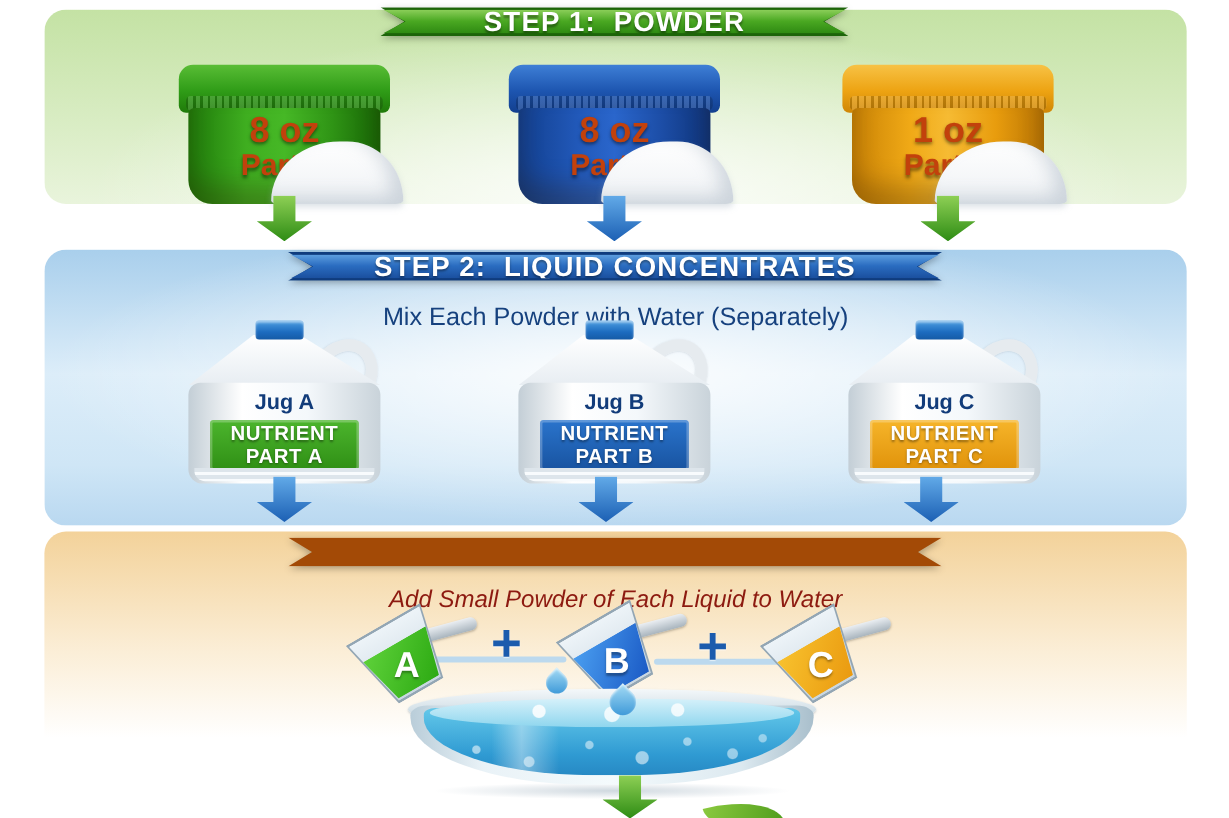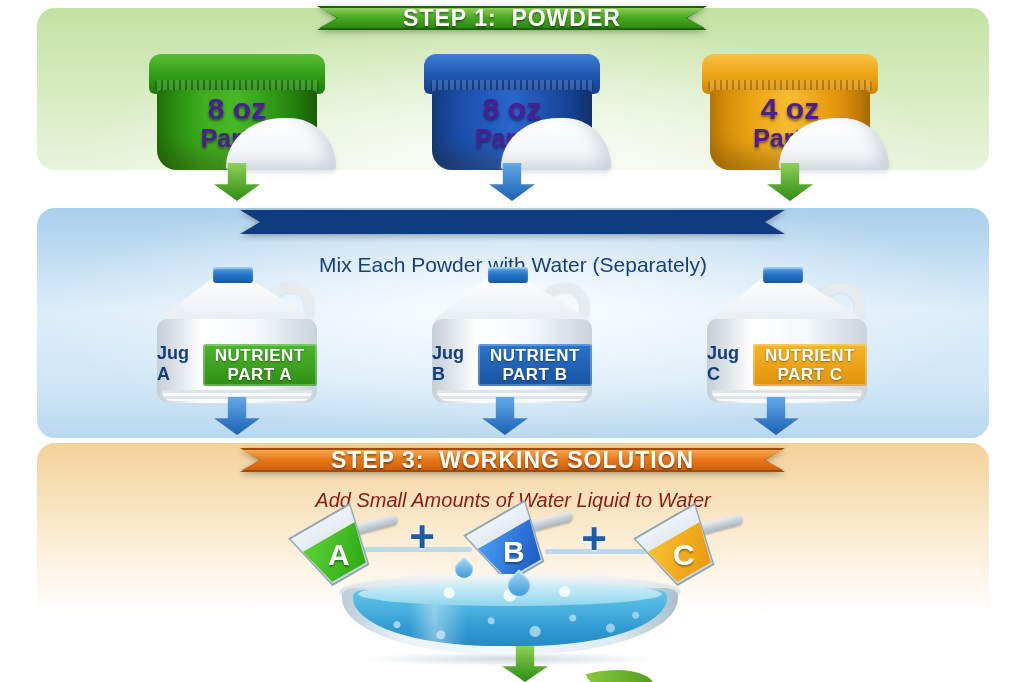--- a/index.html
+++ b/index.html
@@ -53,21 +53,21 @@
     border-radius:4px;
     background:repeating-linear-gradient(90deg,rgba(0,0,0,.18) 0 2px,rgba(255,255,255,.14) 2px 6px);}
   .tub-body{position:absolute;left:8px;right:8px;top:36px;bottom:0;
     border-radius:5px 5px 20px 20px;box-shadow:inset 0 -16px 20px rgba(45,25,0,.28);}
   .tub.green .tub-lid{background:linear-gradient(180deg,#59bd35,#2f9c17 55%,#1f7a09);}
   .tub.green .tub-body{background:linear-gradient(90deg,#1f7a0a,#3fae20 30%,#46b826 50%,#2f9415 75%,#176405);}
   .tub.blue .tub-lid{background:linear-gradient(180deg,#3e7fd6,#1d55b0 55%,#123f8e);}
   .tub.blue .tub-body{background:linear-gradient(90deg,#123f8e,#2158b8 30%,#2a66cc 50%,#1c4da6 75%,#0e3378);}
   .tub.orange .tub-lid{background:linear-gradient(180deg,#f7c245,#eda312 55%,#cf8606);}
   .tub.orange .tub-body{background:linear-gradient(90deg,#c98205,#f0a916 30%,#f6bb33 50%,#e89c0d 75%,#b87404);}
-  .tub-text{position:absolute;left:0;right:0;top:39px;text-align:center;color:#4c1d95;
+  .tub-text{position:absolute;left:0;right:0;top:39px;text-align:center;color:#c2410c;
     font-weight:bold;text-shadow:0 2px 3px rgba(0,0,0,.5);line-height:1.05;}
   .tub-size{font-size:30px;display:block;}
   .tub-part{font-size:25px;display:block;}
   .powder{position:absolute;width:110px;height:52px;
     background:linear-gradient(180deg,#ffffff,#eef1f4);
     border-radius:55% 45% 6% 6% / 100% 100% 6% 6%;
     box-shadow:inset -10px -6px 14px rgba(165,178,190,.45),0 3px 5px rgba(160,175,188,.35);}
   
   .jug{position:absolute;top:267px;width:160px;height:136px;}
   .jug-cap{position:absolute;left:56px;top:0;width:40px;height:16px;border-radius:3px;
@@ -75,21 +75,21 @@
     box-shadow:inset 0 2px 2px rgba(255,255,255,.5);z-index:3;}
   .jug-handle{position:absolute;right:4px;top:14px;width:34px;height:44px;
     border:10px solid #e6ebef;border-radius:50%;transform:rotate(36deg);
     box-shadow:0 1px 2px rgba(120,135,150,.4), inset 0 0 2px rgba(120,135,150,.4);z-index:1;}
   .jug-shoulder{position:absolute;left:0;right:0;top:12px;height:42px;z-index:2;
     background:linear-gradient(180deg,#ffffff,#e7edf2);
     clip-path:polygon(34% 0,58% 0,100% 100%,0 100%);}
   .jug-body{position:absolute;left:0;right:0;top:52px;bottom:0;z-index:2;
     border-radius:10px 10px 12px 12px;
     background:linear-gradient(90deg,#c3ced6,#ffffff 28%,#f4f8fb 62%,#c9d3da);
-    display:flex;align-items:center;padding-top:4px;box-sizing:border-box;}
+    display:flex;flex-direction:column;align-items:center;padding-top:4px;box-sizing:border-box;}
   .jug-body::after{content:"";position:absolute;left:5px;right:5px;bottom:2px;height:11px;
     border-radius:0 0 9px 9px;
     background:repeating-linear-gradient(180deg,#dde5eb 0 3px,#f8fbfd 3px 6px);}
   .jug-name{font-weight:bold;font-size:18px;color:#123c7a;margin-top:2px;}
   .jug-band{margin-top:4px;width:124px;height:42px;border-radius:3px;
     display:flex;flex-direction:column;align-items:center;justify-content:center;
     color:#fff;font-weight:bold;font-size:17px;line-height:1.12;letter-spacing:.5px;
     text-shadow:0 1px 2px rgba(0,0,0,.4);box-shadow:inset 0 0 0 2px rgba(255,255,255,.25);}
   .jug.a .jug-band{background:linear-gradient(180deg,#4cb52d,#2f8f15);}
   .jug.b .jug-band{background:linear-gradient(180deg,#2a74cc,#1853a0);}
@@ -180,37 +180,38 @@
     <div class="tub-text">
       <span class="tub-size">8 oz</span>
       <span class="tub-part">Part B</span>
     </div>
   </div>
 
   <div class="tub orange" style="left:702px;">
     <div class="tub-lid"></div>
     <div class="tub-body"></div>
     <div class="tub-text">
-      <span class="tub-size">4 oz</span>
+      <span class="tub-size">1 oz</span>
       <span class="tub-part">Part C</span>
     </div>
   </div>
 
   <div class="powder" style="left:226px;top:118px;"></div>
   <div class="powder" style="left:501px;top:118px;"></div>
   <div class="powder" style="left:779px;top:118px;"></div>
 
   <div class="arr green z6" style="left:214px;top:163px;"></div>
   <div class="arr blue z6" style="left:489px;top:163px;"></div>
   <div class="arr green z6" style="left:767px;top:163px;"></div>
 
   <div id="panel2" class="panel"></div>
 
   <div id="ribbon2" class="ribbon">
     <div class="rb-outer"></div>
+    <div class="rb-inner">STEP 2:  LIQUID CONCENTRATES</div>
   </div>
 
   <div id="subtitle2" class="subtitle">Mix Each Powder with Water (Separately)</div>
 
   <div class="jug a" style="left:157px;">
     <div class="jug-handle"></div>
     <div class="jug-cap"></div>
     <div class="jug-shoulder"></div>
     <div class="jug-body">
       <div class="jug-name">Jug A</div>
@@ -248,24 +249,23 @@
   </div>
 
   <div class="arr blue z6" style="left:214px;top:397px;"></div>
   <div class="arr blue z6" style="left:482px;top:397px;"></div>
   <div class="arr blue z6" style="left:753px;top:397px;"></div>
 
   <div id="panel3" class="panel"></div>
 
   <div id="ribbon3" class="ribbon">
     <div class="rb-outer"></div>
-    <div class="rb-inner">STEP 3:  WORKING SOLUTION</div>
-  </div>
-
-  <div id="subtitle3" class="subtitle">Add Small Amounts of Water Liquid to Water</div>
+  </div>
+
+  <div id="subtitle3" class="subtitle">Add Small Powder of Each Liquid to Water</div>
 
   <div class="connector" style="left:352px;top:547px;width:120px;"></div>
   <div class="connector" style="left:545px;top:549px;width:112px;"></div>
 
   <div class="bk a" style="left:297px;top:516px;">
     <div class="bk-glass-outer"></div>
     <div class="bk-glass"></div>
     <div class="bk-liquid">
       <span class="bk-letter">A</span>
     </div>

